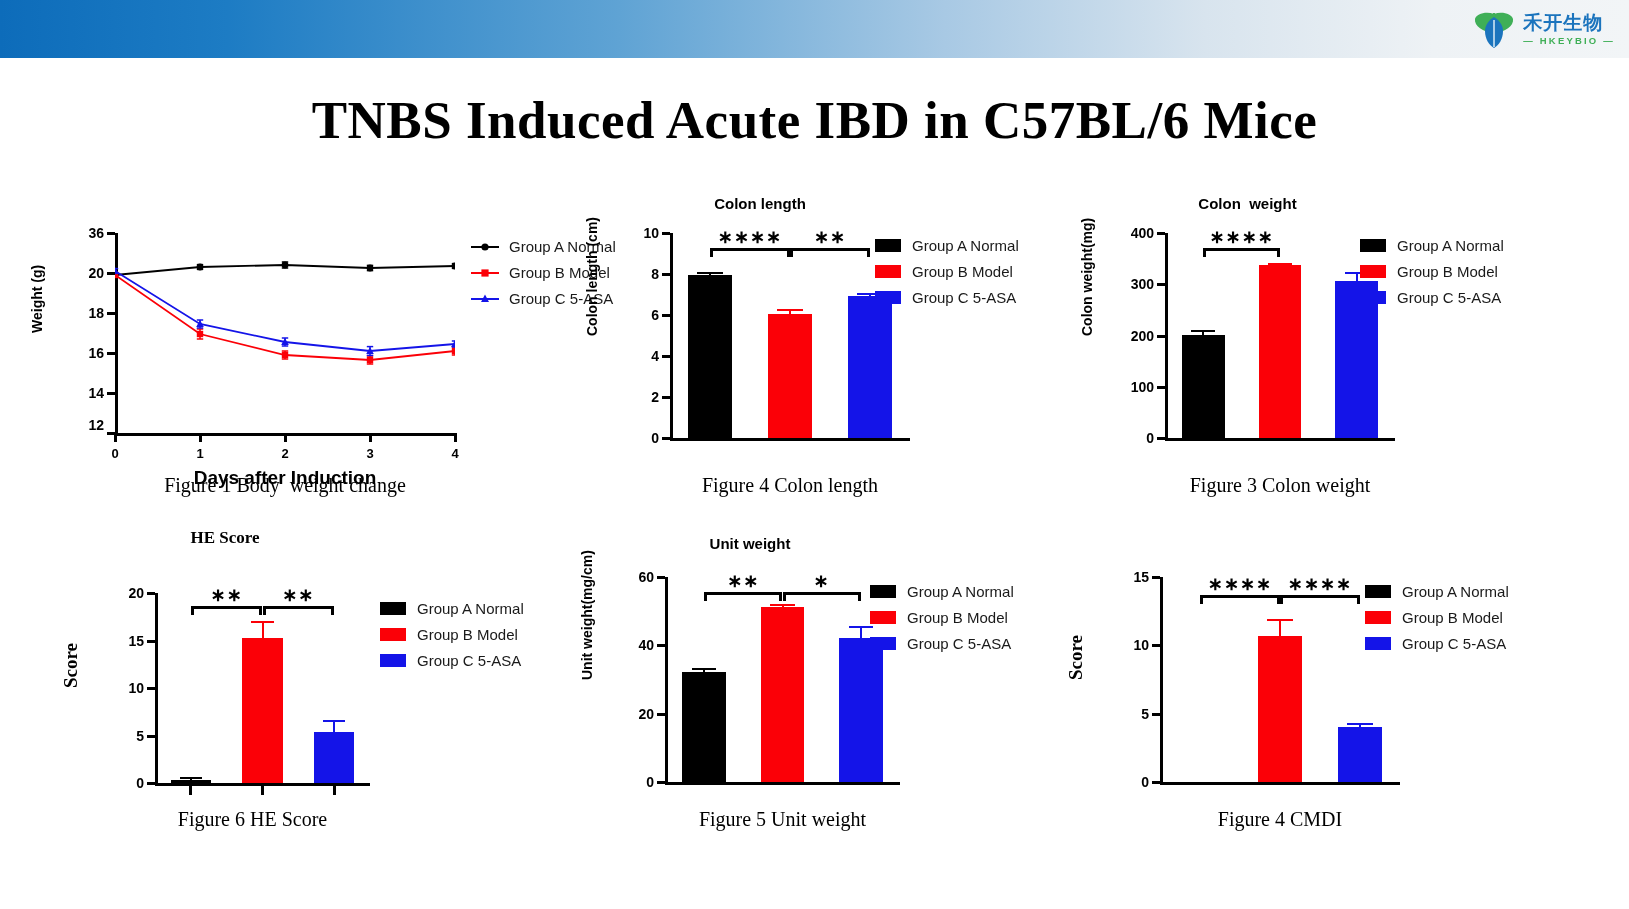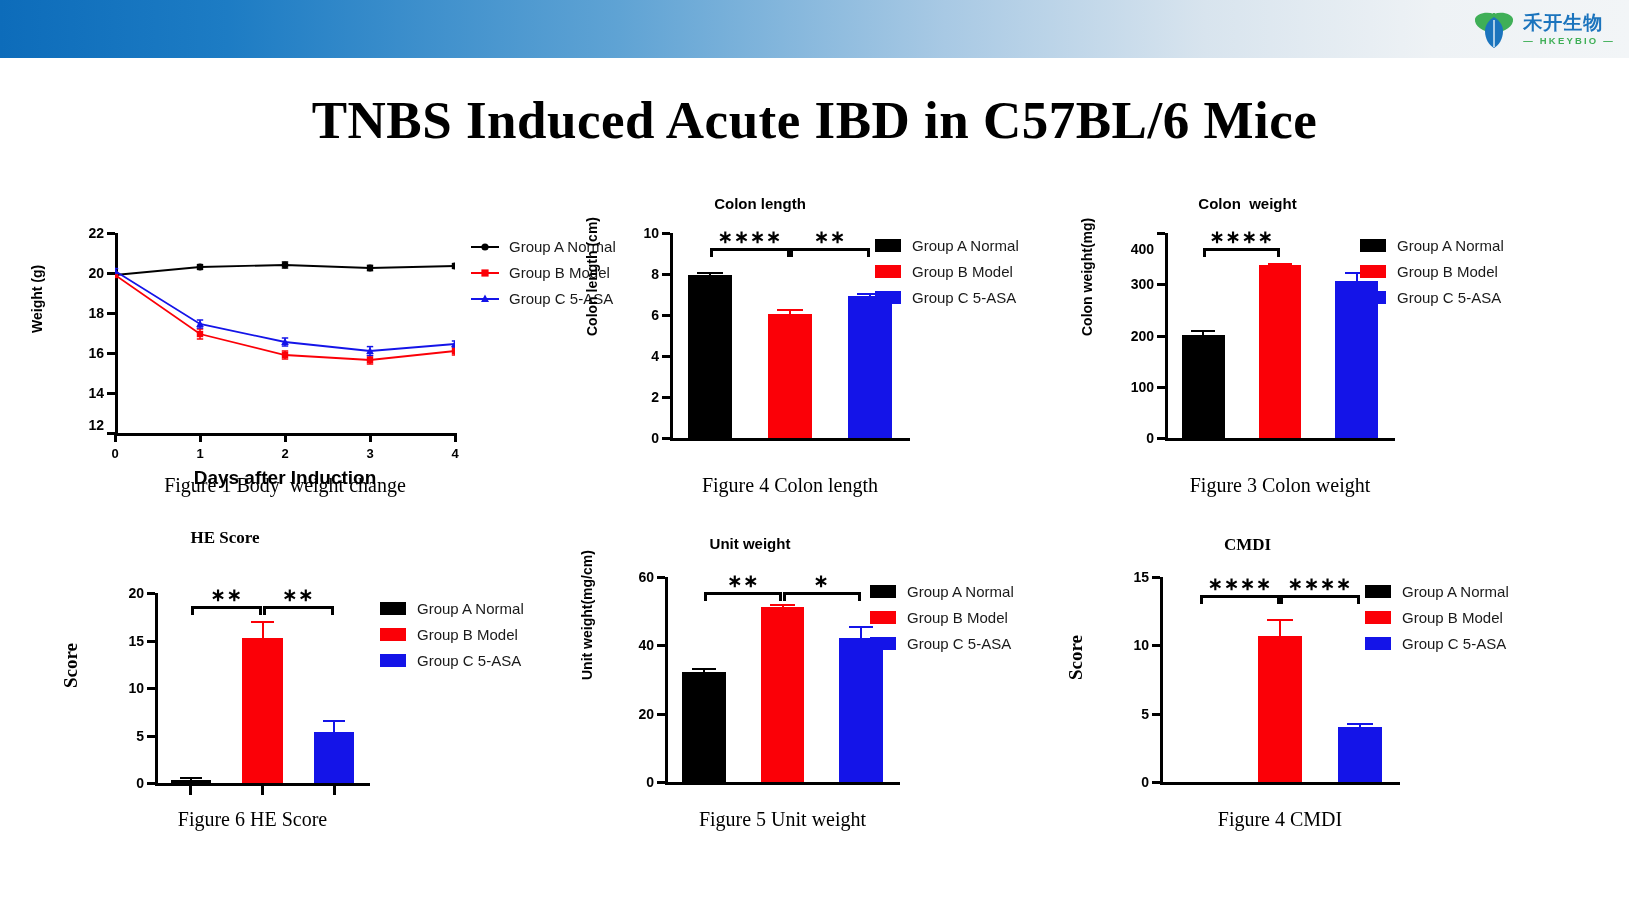--- a/index.html
+++ b/index.html
@@ -109,21 +109,21 @@
         <div class="ylabel-txt" style="top: 192px;">12</div>
         <div class="ytick" style="top: 159px;"></div>
         <div class="ylabel-txt" style="top: 160px;">14</div>
         <div class="ytick" style="top: 119px;"></div>
         <div class="ylabel-txt" style="top: 120px;">16</div>
         <div class="ytick" style="top: 79px;"></div>
         <div class="ylabel-txt" style="top: 80px;">18</div>
         <div class="ytick" style="top: 39px;"></div>
         <div class="ylabel-txt" style="top: 40px;">20</div>
         <div class="ytick" style="top: -1px;"></div>
-        <div class="ylabel-txt" style="top: 0px;">22</div>
+        <div class="ylabel-txt" style="top: 0px;">36</div>
         <div class="ytitle" style="left: -78px; top: 100px; width: 0px; transform: translate(-50%, -50%) rotate(-90deg);">Weight (g)</div>
         <div class="xtick" style="left: -1.5px; top: 200px;"></div>
         <div class="xlabel-txt" style="left: 0px; top: 213px;">0</div>
         <div class="xtick" style="left: 83.5px; top: 200px;"></div>
         <div class="xlabel-txt" style="left: 85px; top: 213px;">1</div>
         <div class="xtick" style="left: 168.5px; top: 200px;"></div>
         <div class="xlabel-txt" style="left: 170px; top: 213px;">2</div>
         <div class="xtick" style="left: 253.5px; top: 200px;"></div>
         <div class="xlabel-txt" style="left: 255px; top: 213px;">3</div>
         <div class="xtick" style="left: 338.5px; top: 200px;"></div>
@@ -283,21 +283,21 @@
         <div class="axis-x" style="top: 205px;"></div>
         <div class="ytick" style="top: 204px;"></div>
         <div class="ylabel-txt" style="top: 205px;">0</div>
         <div class="ytick" style="top: 152.75px;"></div>
         <div class="ylabel-txt" style="top: 153.75px;">100</div>
         <div class="ytick" style="top: 101.5px;"></div>
         <div class="ylabel-txt" style="top: 102.5px;">200</div>
         <div class="ytick" style="top: 50.25px;"></div>
         <div class="ylabel-txt" style="top: 51.25px;">300</div>
         <div class="ytick" style="top: -1px;"></div>
-        <div class="ylabel-txt" style="top: 16px;">400</div>
+        <div class="ylabel-txt" style="top: 0px;">400</div>
         <div class="ytitle" style="left: -78px; top: 102.5px; width: 0px; transform: translate(-50%, -50%) rotate(-90deg);">Colon weight(mg)</div>
         <div class="bar" style="left: 16.8667px; width: 42.9333px; height: 103.012px; background: rgb(0, 0, 0);"></div>
         <div class="err" style="left: 37.3333px; top: 97.375px; height: 4.6125px; background: rgb(0, 0, 0);"></div>
         <div class="errcap" style="left: 26.312px; top: 97.375px; width: 24.0427px; background: rgb(0, 0, 0);"></div>
         <div class="bar" style="left: 93.5333px; width: 42.9333px; height: 172.713px; background: rgb(251, 0, 7);"></div>
         <div class="err" style="left: 114px; top: 29.725px; height: 2.5625px; background: rgb(251, 0, 7);"></div>
         <div class="errcap" style="left: 102.979px; top: 29.725px; width: 24.0427px; background: rgb(251, 0, 7);"></div>
         <div class="bar" style="left: 170.2px; width: 42.9333px; height: 156.825px; background: rgb(20, 20, 232);"></div>
         <div class="err" style="left: 190.667px; top: 39.4625px; height: 8.7125px; background: rgb(20, 20, 232);"></div>
         <div class="errcap" style="left: 179.645px; top: 39.4625px; width: 24.0427px; background: rgb(20, 20, 232);"></div>
@@ -427,21 +427,20 @@
           <span class="legend-label">Group B Model</span>
         </div>
         <div class="legend-row">
           <div class="legend-swatch" style="background: rgb(20, 20, 232);"></div>
           <span class="legend-label">Group C 5-ASA</span>
         </div>
       </div>
     </div>
     <div class="caption" style="position: absolute; left: 502.5px; top: 808px; width: 560px;">Figure 5 Unit weight</div>
     <div class="panel" style="left: 1095px; top: 535px; width: 500px;">
-      <div class="panel-title serif" style="width: 305px; margin-left: 0px;">CMDI</div>
       <div class="plot" style="position: absolute; left: 65px; top: 42px; width: 240px; height: 205px;">
         <div class="axis-y" style="height: 207px;"></div>
         <div class="axis-x" style="top: 205px;"></div>
         <div class="ytick" style="top: 204px;"></div>
         <div class="ylabel-txt" style="top: 205px;">0</div>
         <div class="ytick" style="top: 135.667px;"></div>
         <div class="ylabel-txt" style="top: 136.667px;">5</div>
         <div class="ytick" style="top: 67.3333px;"></div>
         <div class="ylabel-txt" style="top: 68.3333px;">10</div>
         <div class="ytick" style="top: -1px;"></div>

